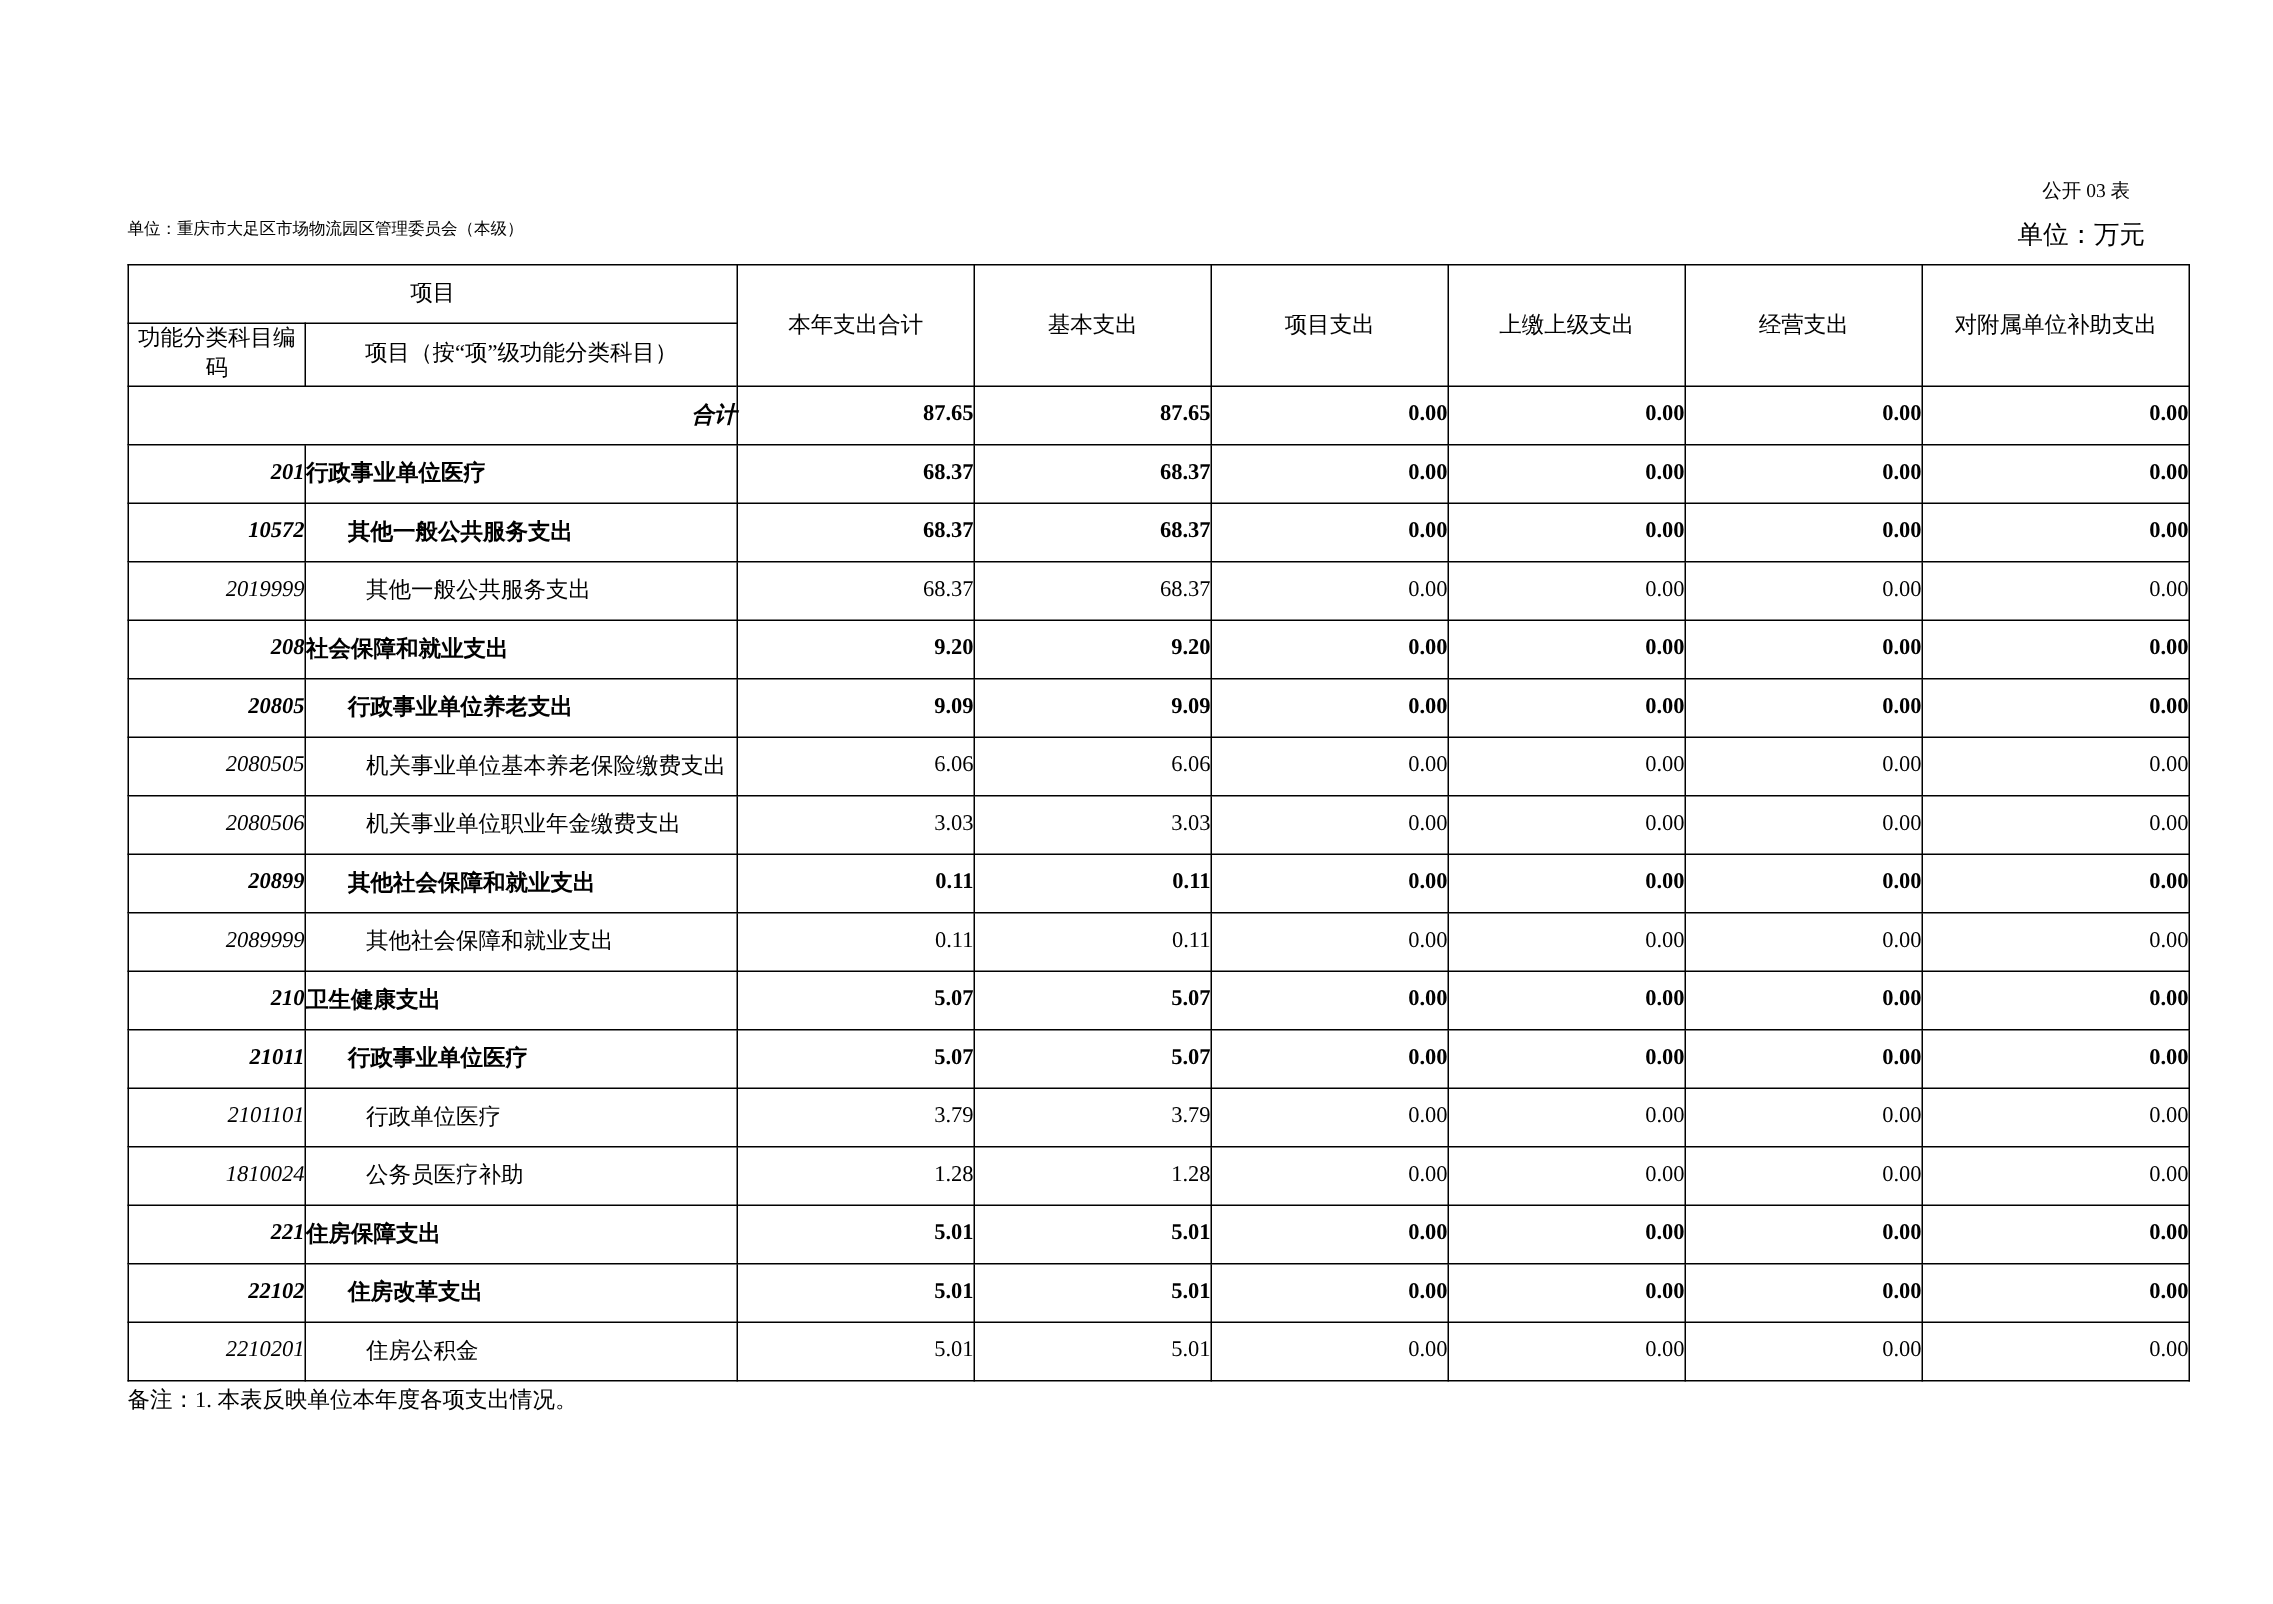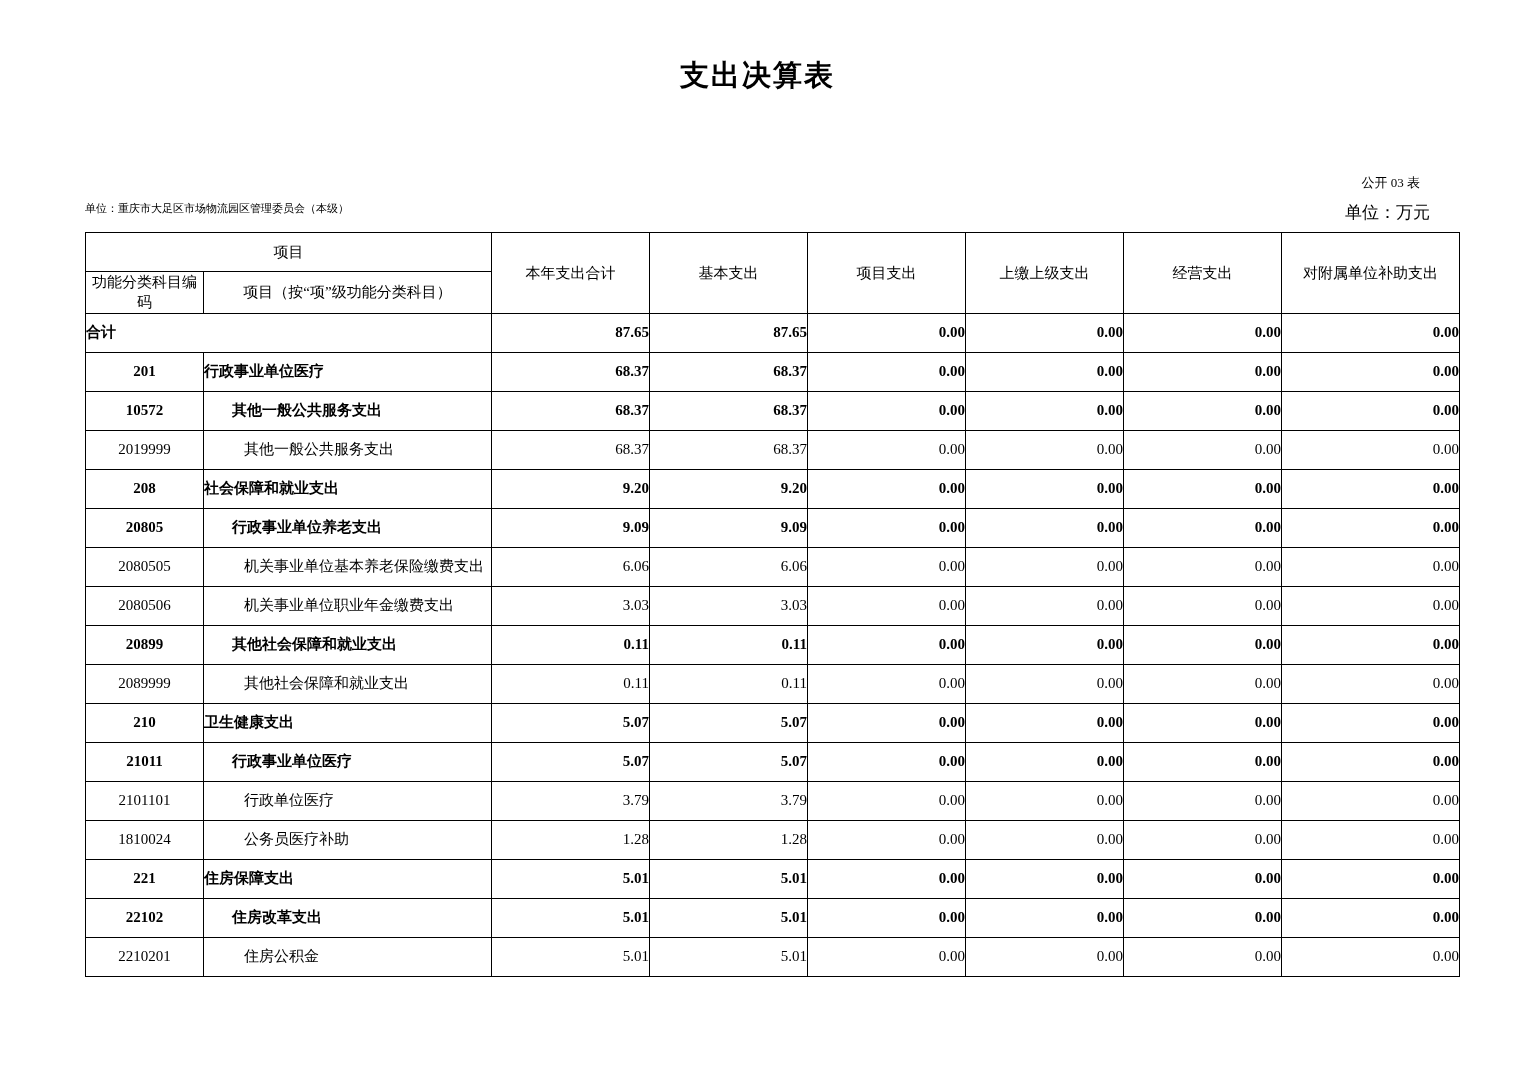--- a/index.html
+++ b/index.html
@@ -66,64 +66,65 @@
     font-weight: bold;
     font-size: 15px;
     line-height: 1.35;
   }
   .c-code   { width: 118px; }
   .c-item   { width: 288px; }
   .c-num    { width: 158px; }
   .c-num-wide { width: 178px; }
 
   td.code {
-    text-align: center;
+    text-align: right;
     padding-left: 8px;
+    font-style: italic;
   }
   td.item {
     text-align: left;
     padding-left: 16px;
   }
   td.item.lvl2 {
     padding-left: 28px;
   }
   td.item.lvl3 {
     padding-left: 40px;
   }
   td.num {
     text-align: right;
     padding-right: 12px;
   }
   tr.bold td {
     font-weight: bold;
   }
   td.total-label {
-    text-align: left;
+    text-align: right;
     font-weight: bold;
+    font-style: italic;
   }
   .notes {
     position: absolute;
     left: 85px;
     top: 920px;
     font-size: 15px;
     line-height: 1.9;
   }
   .notes .n2 {
     padding-left: 30px;
   }
   .hdr-top-item {
     text-align: center;
   }
 </style>
 </head>
 <body>
 
 <div class="page">
 
-  <div class="doc-title">支出决算表</div>
 
   <div class="form-no">公开 03 表</div>
   <div class="unit-line">单位：重庆市大足区市场物流园区管理委员会（本级）</div>
   <div class="amount-unit">单位：万元</div>
 
   <table class="main">
     <colgroup>
       <col class="c-code">
       <col class="c-item">
       <col class="c-num">
@@ -315,15 +316,16 @@
           <td class="num">5.01</td>
           <td class="num">0.00</td>
           <td class="num">0.00</td>
           <td class="num">0.00</td>
           <td class="num">0.00</td>
         </tr>
       </tbody>
   </table>
 
   <div class="notes">
+    <div>备注：1. 本表反映单位本年度各项支出情况。</div>
   </div>
 
 </div>
 
 </body></html>

